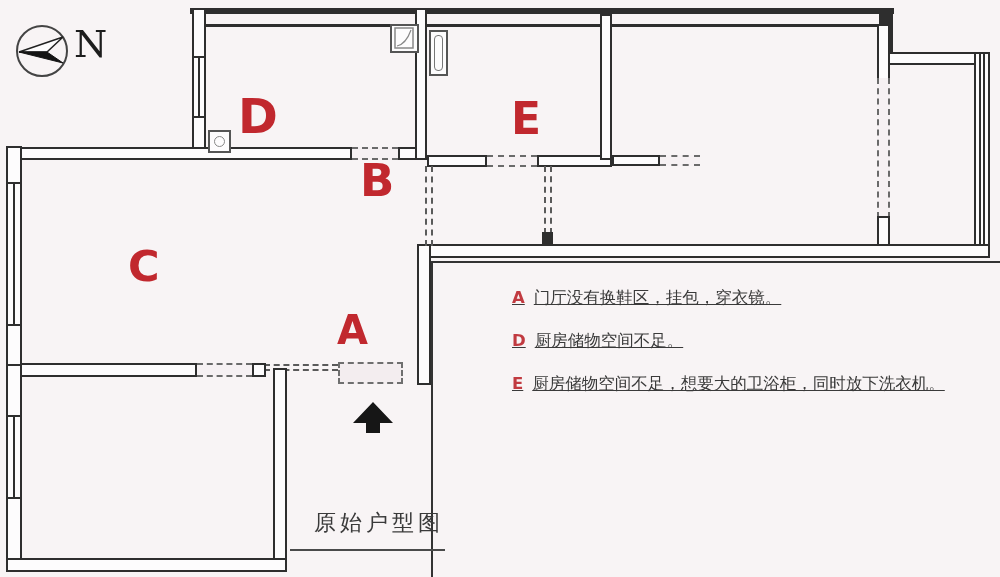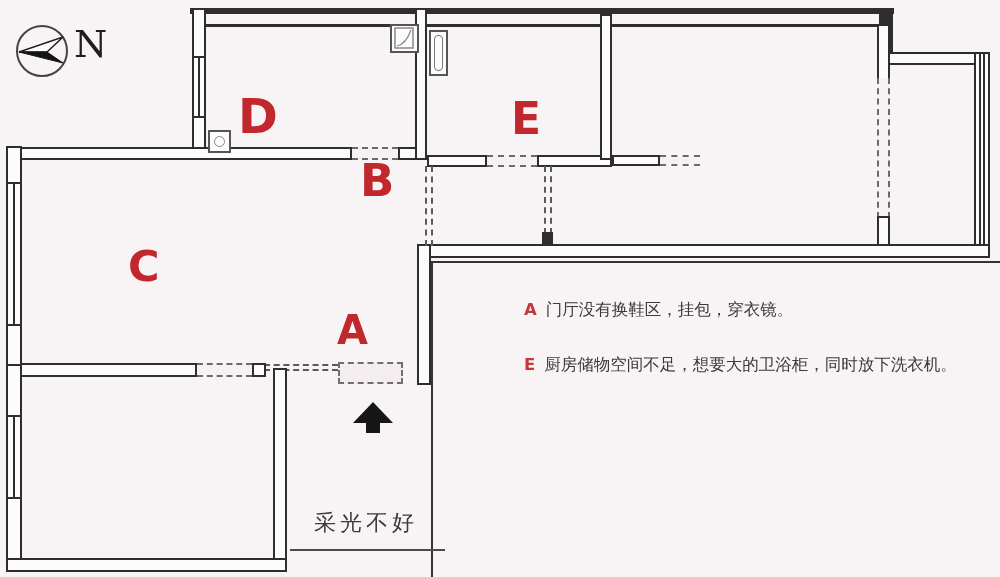--- a/index.html
+++ b/index.html
@@ -23,21 +23,21 @@
   .dashline-h{position:absolute;border-top:2px dashed #5a5a5a;border-bottom:2px dashed #5a5a5a;box-sizing:border-box;}
   
   .roomlabel{position:absolute;color:#c1282e;font-weight:bold;line-height:1;}
   .fixture{position:absolute;border:2px solid #555;background:#fdfcfd;box-sizing:border-box;}
   .fixture-inner{position:absolute;border:1.5px solid #777;box-sizing:border-box;}
   
   #annobox{position:absolute;left:431px;top:261px;width:600px;height:340px;
     border-top:2px solid #333;border-left:2px solid #333;}
   #annotations{position:absolute;left:512px;top:276px;width:475px;
     font-size:16.5px;line-height:43px;color:#3a3a3a;}
-  .ann{margin:12px;}
+  .ann{margin:0;text-decoration:underline;}
   .ann:nth-child(3){max-width:442px;}
   .ann-letter{color:#c13a40;font-weight:bold;margin-right:9px;}
   
   #plan-title{position:absolute;left:314px;top:508px;font-size:22px;letter-spacing:4px;color:#3a3a3a;}
   #plan-title-rule{position:absolute;left:290px;top:549px;width:155px;height:2px;background:#4a4a4a;}
   
   #compass-n{position:absolute;left:74px;top:22px;font-family:"DejaVu Serif",serif;font-size:38px;color:#1d1d1d;}
   .absimg{position:absolute;}
 </style>
 </head>
@@ -125,19 +125,20 @@
   <div class="roomlabel" style="left:128px;top:245px;font-size:43px;">C</div>
   <div class="roomlabel" style="left:337px;top:310px;font-size:40px;">A</div>
 
   <svg class="absimg" style="left:352px;top:402px;" width="42" height="32" viewBox="0 0 42 32">
     <polygon points="21,0 41,21 28,21 28,31 14,31 14,21 1,21" fill="#161616"></polygon>
   </svg>
 
   <div id="annobox"></div>
   <div id="annotations">
     <p class="ann"><span class="ann-letter">A</span><span class="ann-text">门厅没有换鞋区，挂包，穿衣镜。</span></p>
+    <p class="ann"><span class="ann-letter">D</span><span class="ann-text">厨房储物空间不足。</span></p>
     <p class="ann"><span class="ann-letter">E</span><span class="ann-text">厨房储物空间不足，想要大的卫浴柜，同时放下洗衣机。</span></p>
   </div>
 
-  <div id="plan-title">采光不好</div>
+  <div id="plan-title">原始户型图</div>
   <div id="plan-title-rule"></div>
 
 </div>
 
 </body></html>

